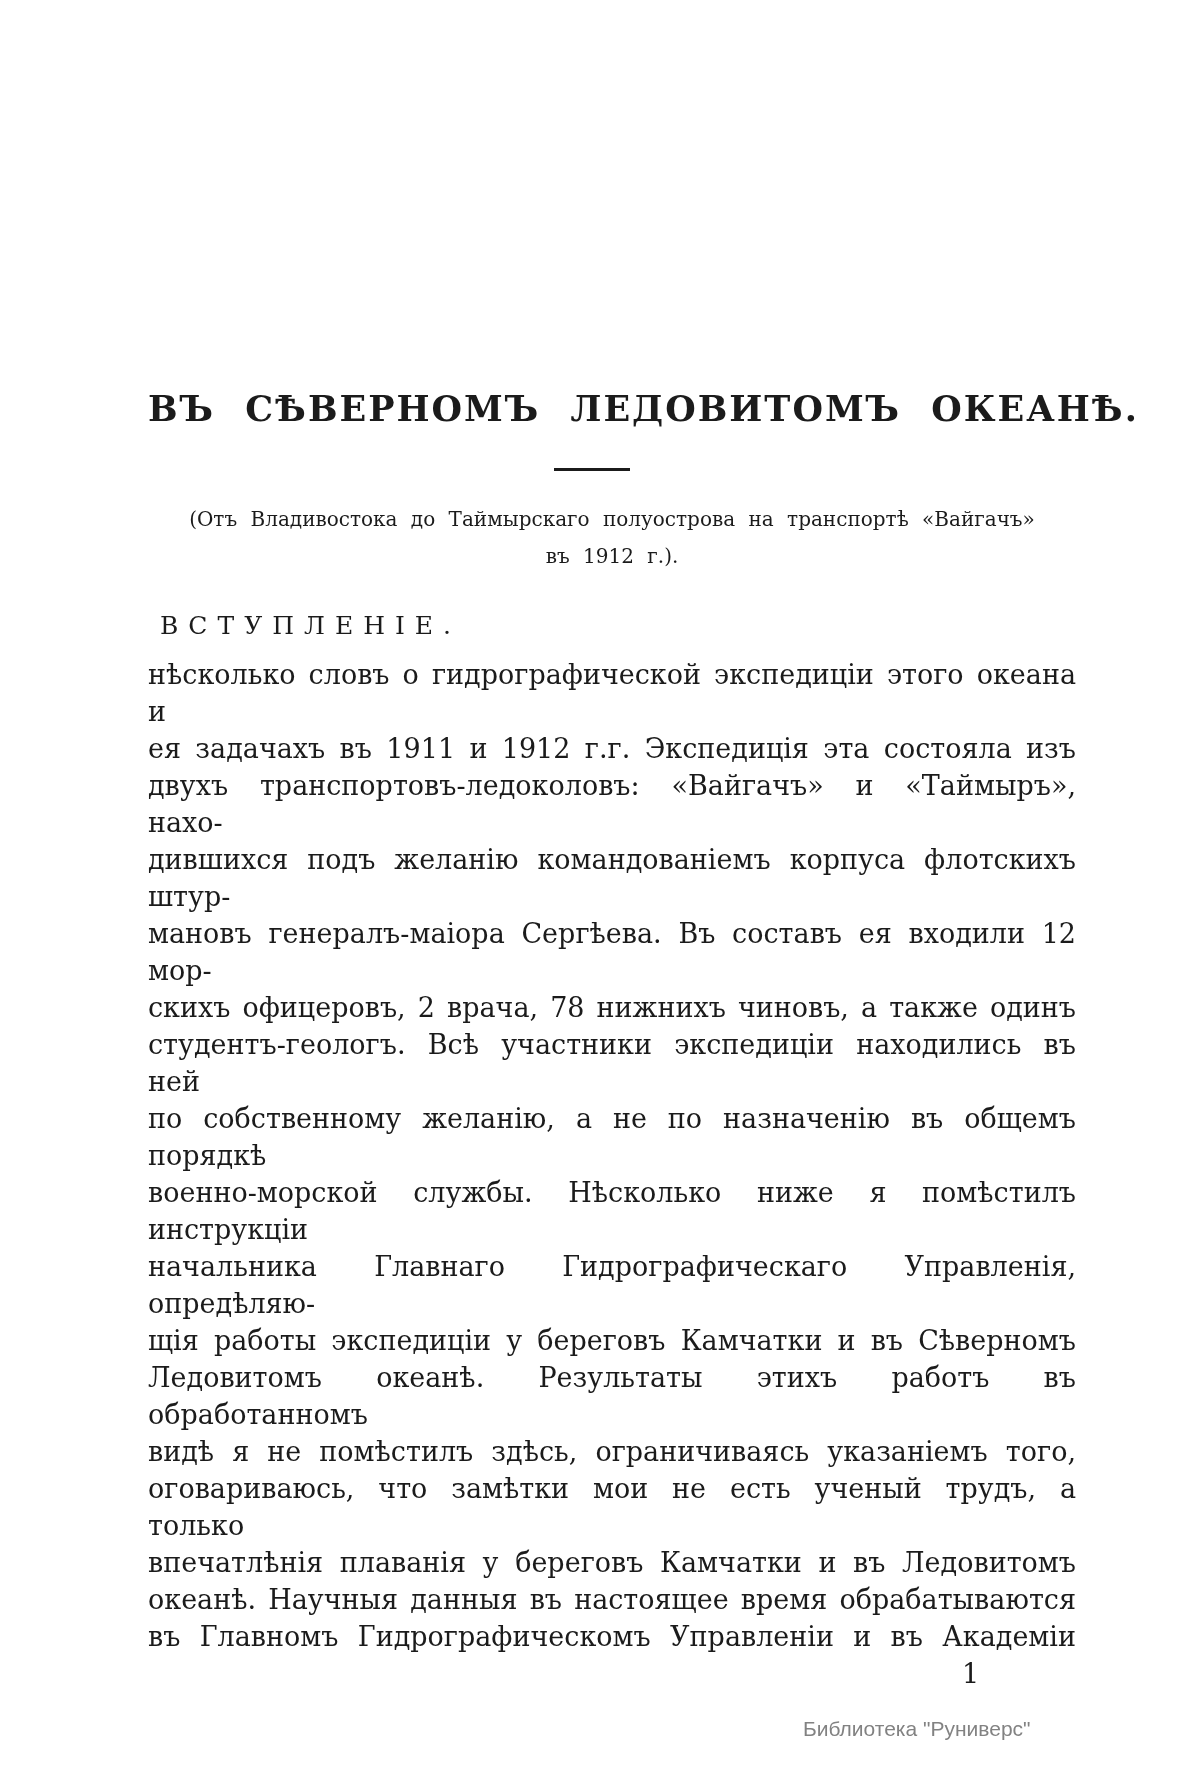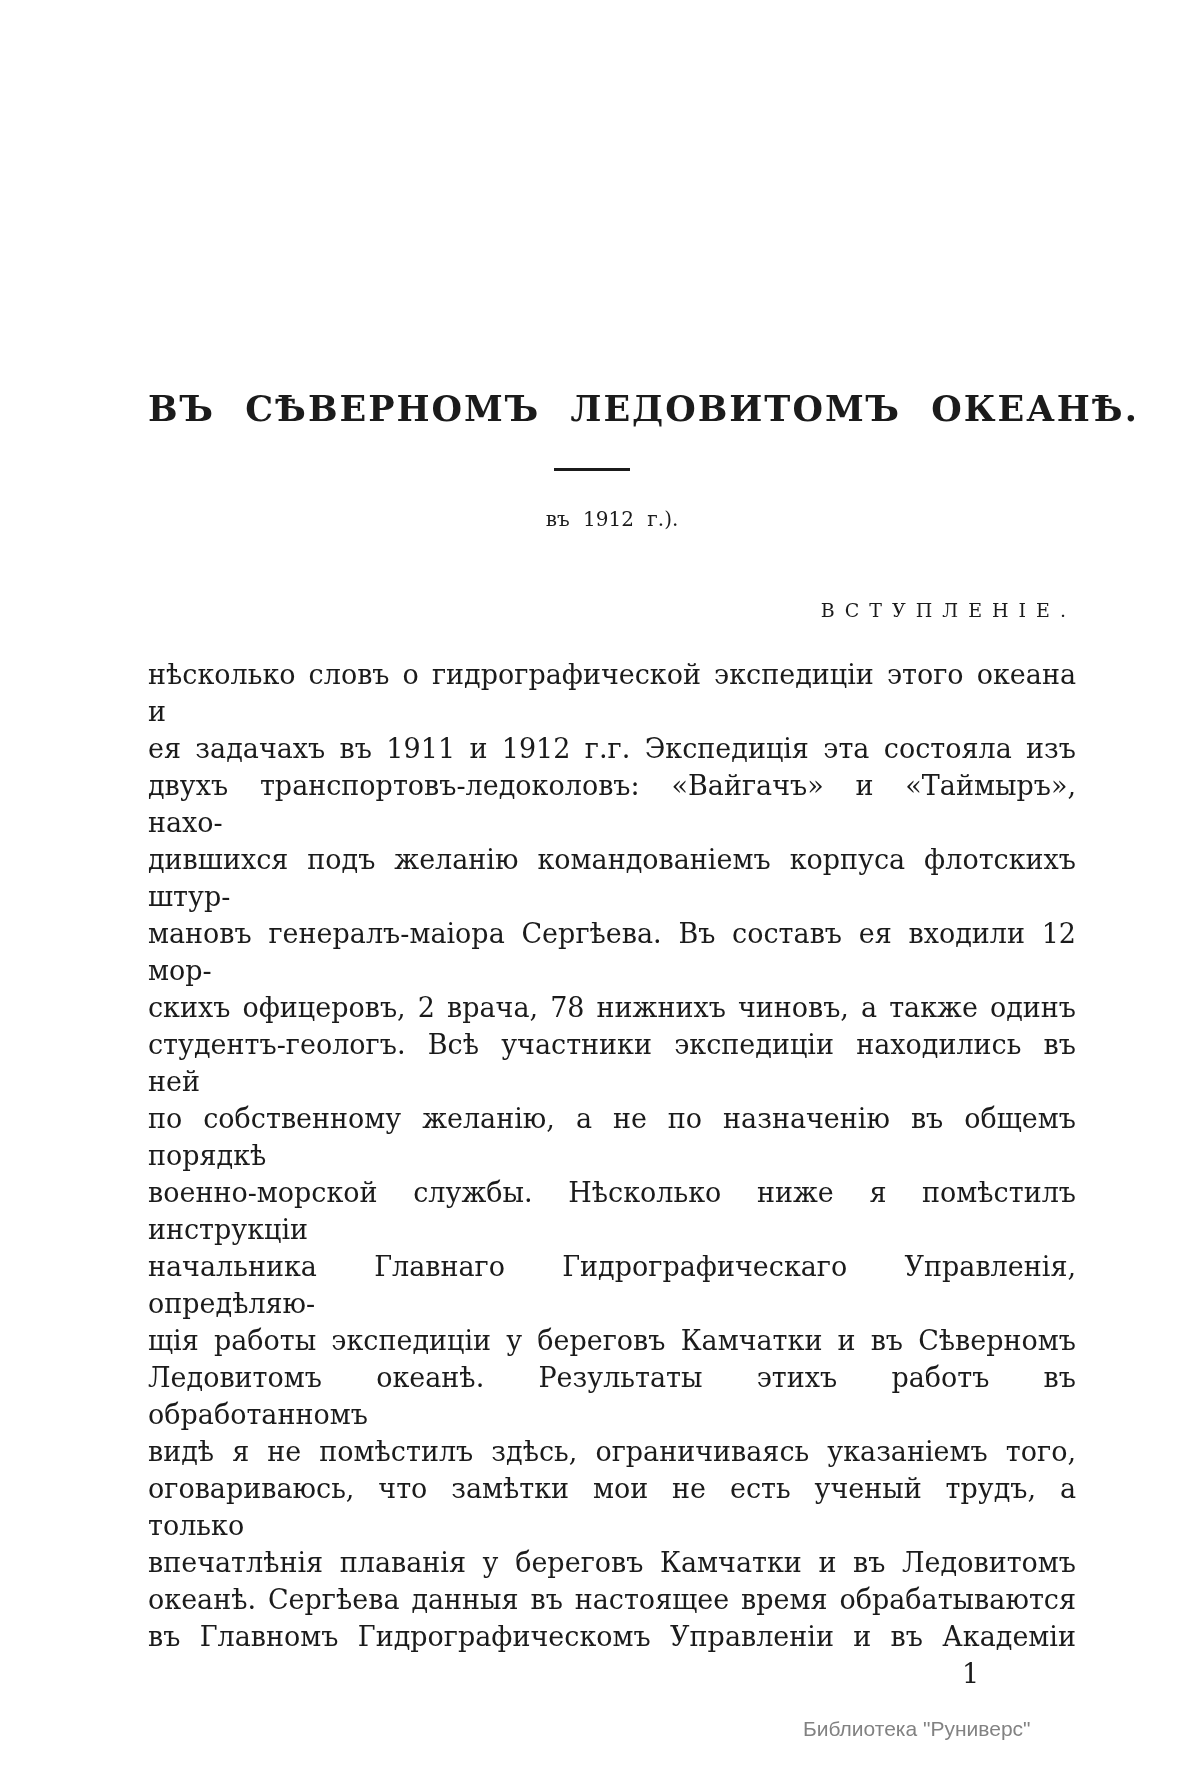--- a/index.html
+++ b/index.html
@@ -57,23 +57,23 @@
     font-size:20px;
     line-height:37px;
     word-spacing:7px;
     white-space:nowrap;
   }
   .section-heading{
     position:absolute;
     top:599px;
     left:0;
     width:100%;
-    margin:0;
-    text-align:right;
-    font-size:19px;
+    margin:12px;
+    text-align:left;
+    font-size:25px;
     font-weight:normal;
     letter-spacing:10px;
   }
   .body-text{
     position:absolute;
     top:656px;
     left:0;
     width:100%;
     font-size:27px;
     line-height:37px;
@@ -107,20 +107,21 @@
 <body>
 
 <div class="page">
   <div class="content">
 
     <h1 class="title">ВЪ СѢВЕРНОМЪ ЛЕДОВИТОМЪ ОКЕАНѢ.</h1>
 
     <div class="title-rule"></div>
 
     <div class="subtitle">
+      <div>(Отъ Владивостока до Таймырскаго полуострова на транспортѣ «Вайгачъ»</div>
       <div>въ 1912 г.).</div>
     </div>
 
     <h2 class="section-heading">ВСТУПЛЕНІЕ.</h2>
 
     <div class="body-text">
         <div class="body-line">нѣсколько словъ о гидрографической экспедиціи этого океана и</div>
         <div class="body-line">ея задачахъ въ 1911 и 1912 г.г. Экспедиція эта состояла изъ</div>
         <div class="body-line">двухъ транспортовъ-ледоколовъ: «Вайгачъ» и «Таймыръ», нахо-</div>
         <div class="body-line">дившихся подъ желанію командованіемъ корпуса флотскихъ штур-</div>
@@ -128,21 +129,21 @@
         <div class="body-line">скихъ офицеровъ, 2 врача, 78 нижнихъ чиновъ, а также одинъ</div>
         <div class="body-line">студентъ-геологъ. Всѣ участники экспедиціи находились въ ней</div>
         <div class="body-line">по собственному желанію, а не по назначенію въ общемъ порядкѣ</div>
         <div class="body-line">военно-морской службы. Нѣсколько ниже я помѣстилъ инструкціи</div>
         <div class="body-line">начальника Главнаго Гидрографическаго Управленія, опредѣляю-</div>
         <div class="body-line">щія работы экспедиціи у береговъ Камчатки и въ Сѣверномъ</div>
         <div class="body-line">Ледовитомъ океанѣ. Результаты этихъ работъ въ обработанномъ</div>
         <div class="body-line">видѣ я не помѣстилъ здѣсь, ограничиваясь указаніемъ того,</div>
         <div class="body-line">оговариваюсь, что замѣтки мои не есть ученый трудъ, а только</div>
         <div class="body-line">впечатлѣнія плаванія у береговъ Камчатки и въ Ледовитомъ</div>
-        <div class="body-line">океанѣ. Сергѣева данныя въ настоящее время обрабатываются</div>
+        <div class="body-line">океанѣ. Научныя данныя въ настоящее время обрабатываются</div>
         <div class="body-line">въ Главномъ Гидрографическомъ Управленіи и въ Академіи</div>
       </div>
 
   </div>
 
   <div class="page-number">1</div>
 
   <div class="watermark">Библиотека "Руниверс"</div>
 </div>
 

